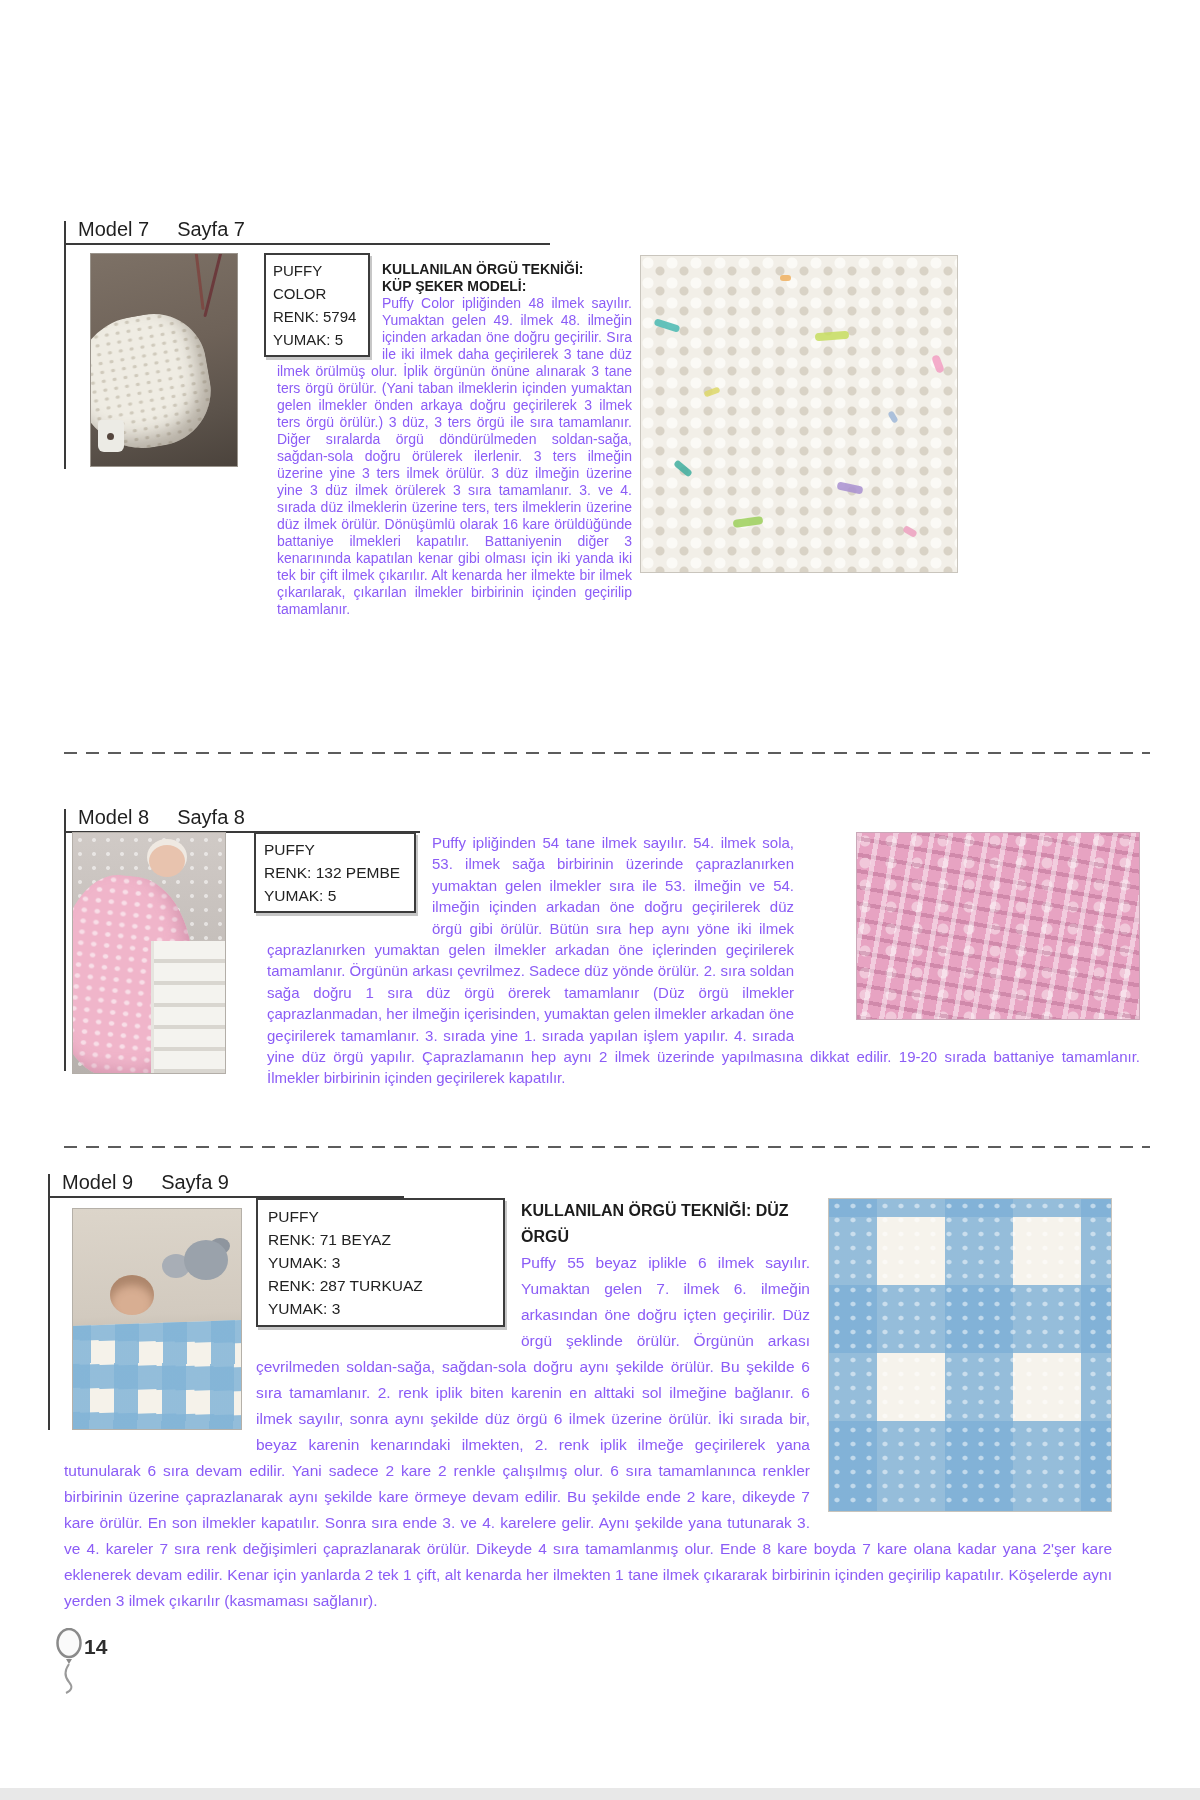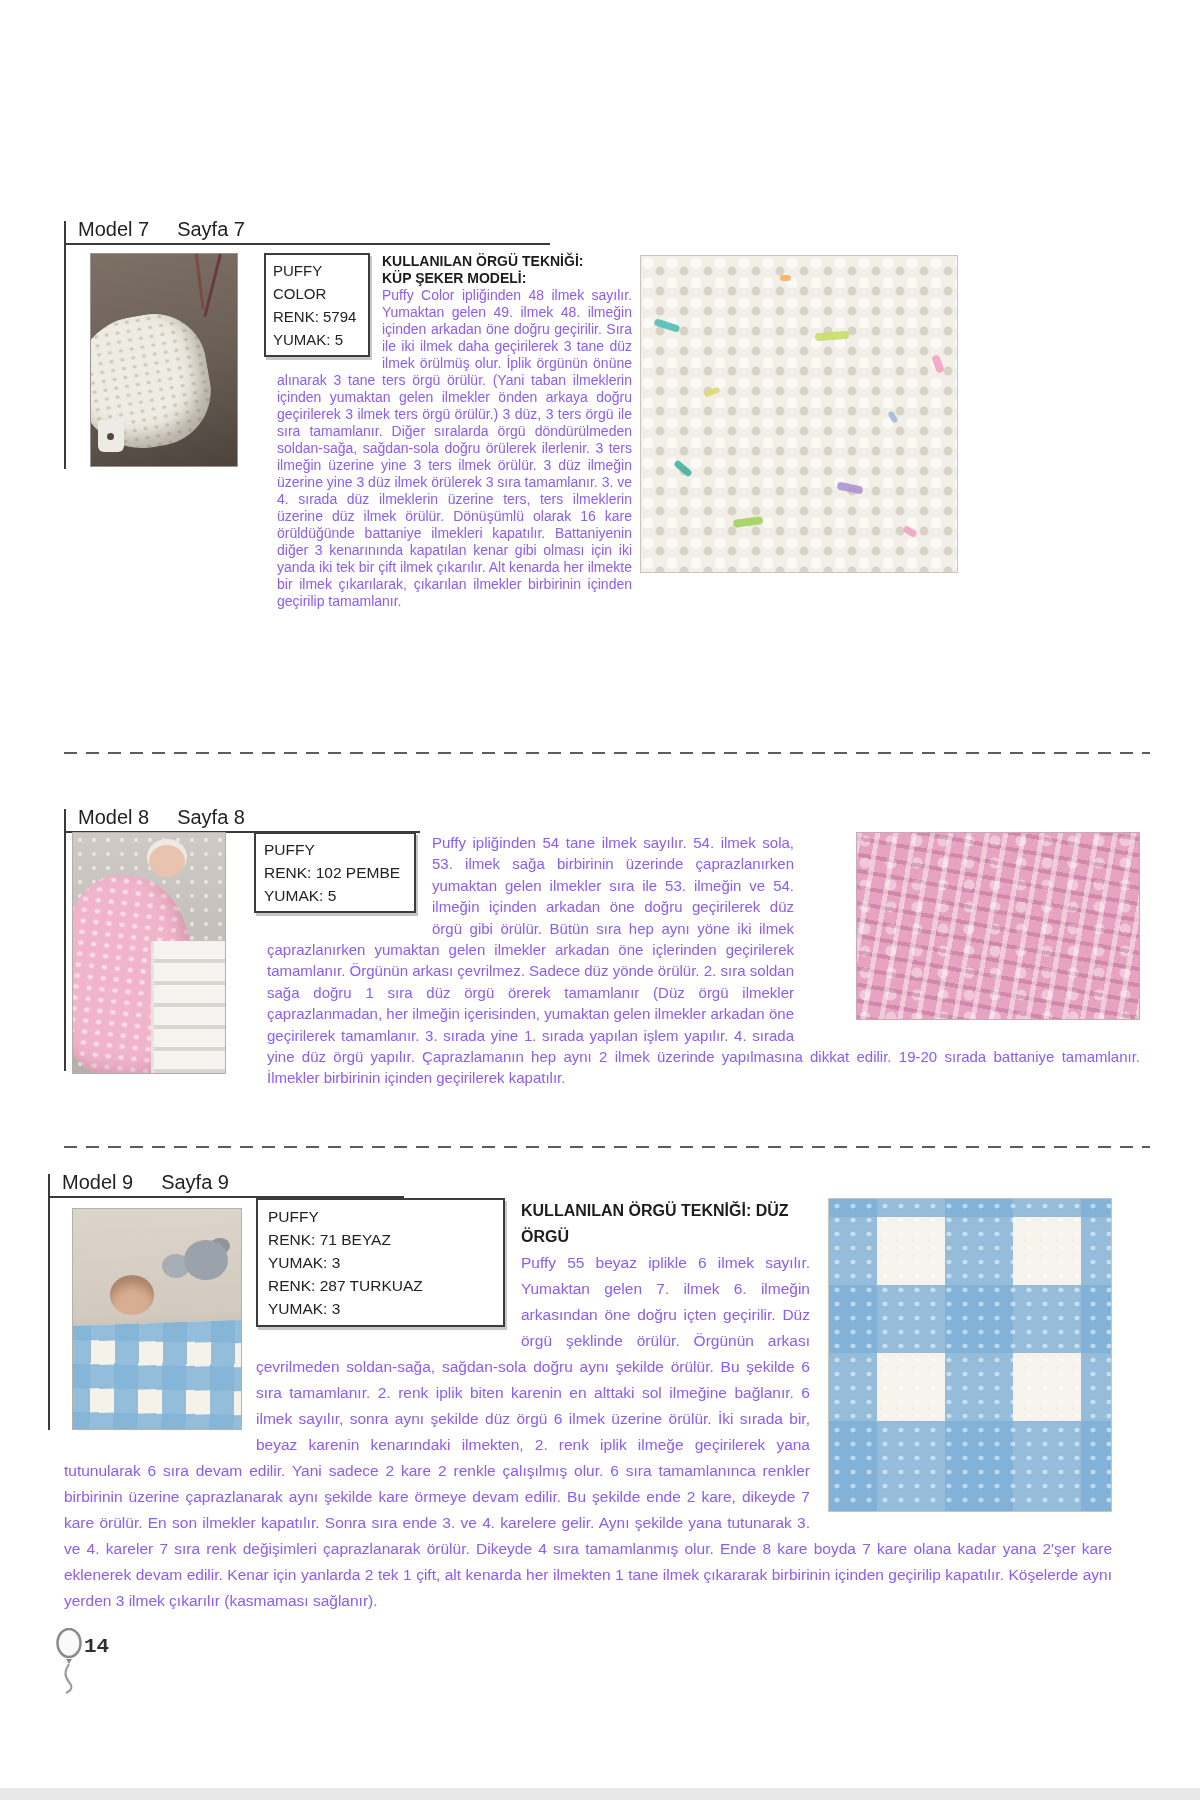--- a/index.html
+++ b/index.html
@@ -21,21 +21,21 @@
   .sep{position:absolute;left:64px;width:1086px;height:2px;
        background:repeating-linear-gradient(90deg,#5c5c5c 0 13px,transparent 13px 22px);}
 
   
   .sec7{left:64px;top:218px;width:1080px;height:535px;}
   .sec7 .vline{top:3px;height:248px;}
   .sec7 .hrule{width:486px;}
   .m7-text{position:absolute;left:213px;top:35px;width:355px;font-size:14px;line-height:17px;}
   .m7-text .infobox{float:left;width:88px;margin:0 12px 6px -13px;padding:4px 7px;
                     font-size:15px;line-height:23px;}
-  .m7-text .tech{font-size:14px;line-height:17px;}
+  .m7-text .tech{font-size:14px;line-height:17px;margin-top:8px;}
   .m7-photo{position:absolute;left:26px;top:35px;width:146px;height:212px;overflow:hidden;
             background:linear-gradient(165deg,#7d7166 0%,#6e6258 45%,#5c534b 75%,#4b433c 100%);
             border:1px solid #9a948c;}
   .m7p-twig{position:absolute;width:3px;height:72px;background:#6b3a3c;border-radius:2px;}
   .m7p-twig.t1{right:22px;top:-8px;transform:rotate(14deg);}
   .m7p-twig.t2{right:36px;top:-4px;height:60px;background:#7c4a44;transform:rotate(-7deg);}
   .m7p-blanket{position:absolute;left:-14px;top:62px;width:132px;height:132px;
             background-color:#efece3;
             background-image:radial-gradient(rgba(195,188,172,.7) 1.5px, transparent 2.6px);
             background-size:11px 9px;border-radius:48% 40% 42% 50%;
@@ -124,21 +124,21 @@
             background-image:
               radial-gradient(rgba(255,255,255,.5) 2px, transparent 3.2px),
               repeating-linear-gradient(0deg, rgba(125,175,214,.8) 0 68px, transparent 68px 136px),
               repeating-linear-gradient(90deg, rgba(125,175,214,.8) 0 68px, transparent 68px 136px);
             background-size:16px 14px,auto,auto;
             background-position:0 0,0 -22px,-20px 0;}
 
   
   .pagenum{position:absolute;left:55px;top:1628px;width:90px;height:70px;}
   .pagenum svg{position:absolute;left:0;top:0;}
-  .pagenum .num{position:absolute;left:29px;top:7px;font-size:21px;font-weight:bold;color:#2e2e2e;font-family:Liberation Mono, monospace;}
+  .pagenum .num{position:absolute;left:29px;top:7px;font-size:21px;font-weight:bold;color:#2e2e2e;}
 </style>
 </head>
 <body>
 
 <div class="page">
 
   <section class="sec sec7">
     <div class="vline"></div>
     <header class="mhead">
       <span class="mh-model">Model 7</span><span class="mh-page">Sayfa 7</span>
@@ -188,21 +188,21 @@
 
     <div class="m8-photo">
       <i class="m8p-baby"></i>
       <i class="m8p-blanket"></i>
       <i class="m8p-crib"></i>
     </div>
 
     <div class="m8-text">
       <div class="infobox">
         <div>PUFFY</div>
-        <div>RENK: 102 PEMBE</div>
+        <div>RENK: 132 PEMBE</div>
         <div>YUMAK: 5</div>
       </div>
       <div class="m8-swatch"></div>
       <p class="bodytxt">Puffy ipliğinden 54 tane ilmek sayılır. 54. ilmek sola, 53. ilmek sağa birbirinin üzerinde çaprazlanırken yumaktan gelen ilmekler sıra ile 53. ilmeğin ve 54. ilmeğin içinden arkadan öne doğru geçirilerek düz örgü gibi örülür. Bütün sıra hep aynı yöne iki ilmek çaprazlanırken yumaktan gelen ilmekler arkadan öne içlerinden geçirilerek tamamlanır. Örgünün arkası çevrilmez. Sadece düz yönde örülür. 2. sıra soldan sağa doğru 1 sıra düz örgü örerek tamamlanır (Düz örgü ilmekler çaprazlanmadan, her ilmeğin içerisinden, yumaktan gelen ilmekler arkadan öne geçirilerek tamamlanır. 3. sırada yine 1. sırada yapılan işlem yapılır. 4. sırada yine düz örgü yapılır. Çaprazlamanın hep aynı 2 ilmek üzerinde yapılmasına dikkat edilir. 19-20 sırada battaniye tamamlanır. İlmekler birbirinin içinden geçirilerek kapatılır.</p>
     </div>
   </section>
 
   <div class="sep" style="top:1146px"></div>
 
   <section class="sec sec9">

